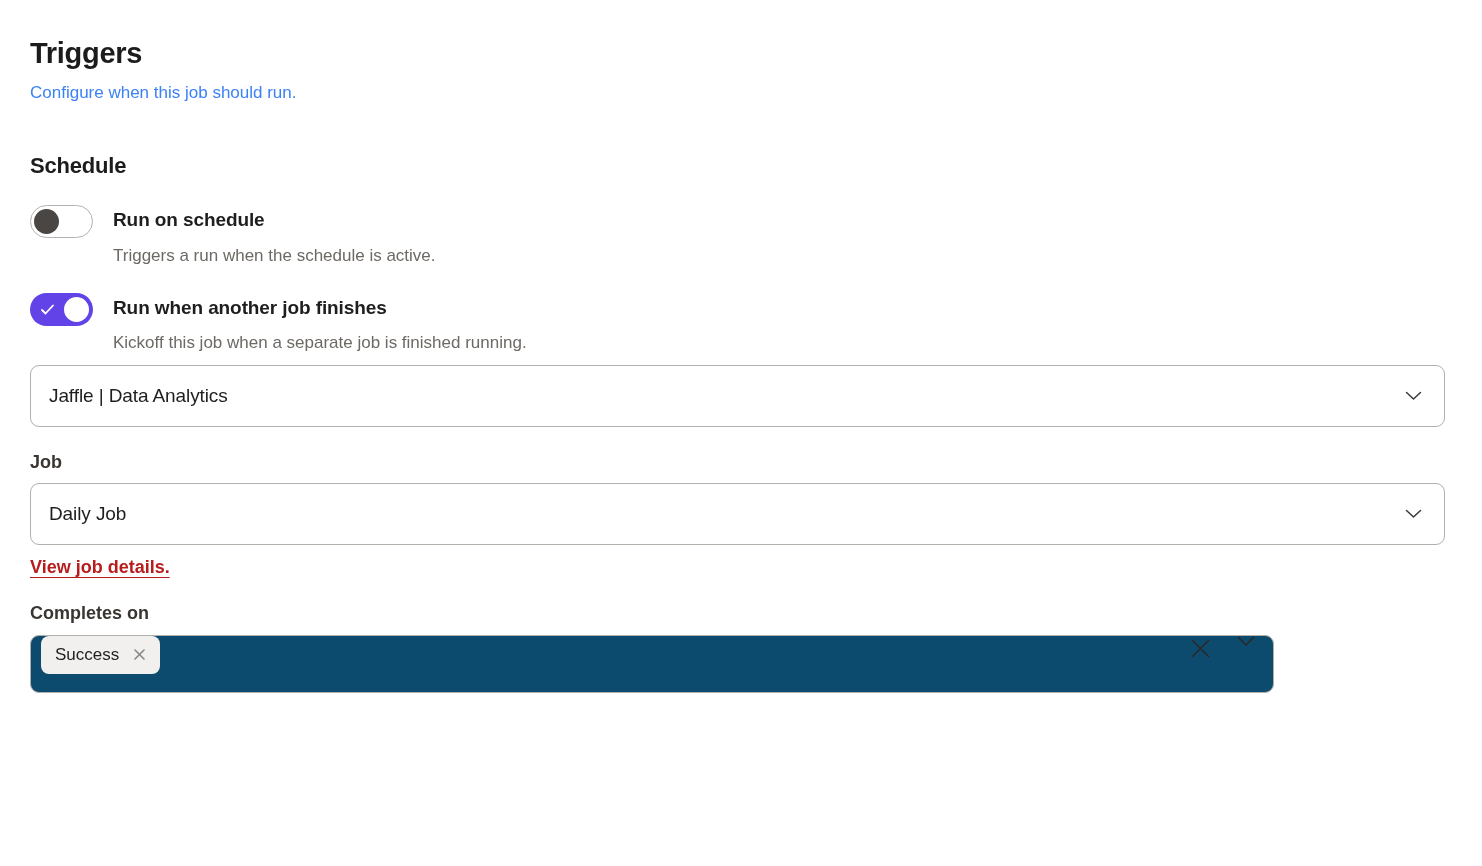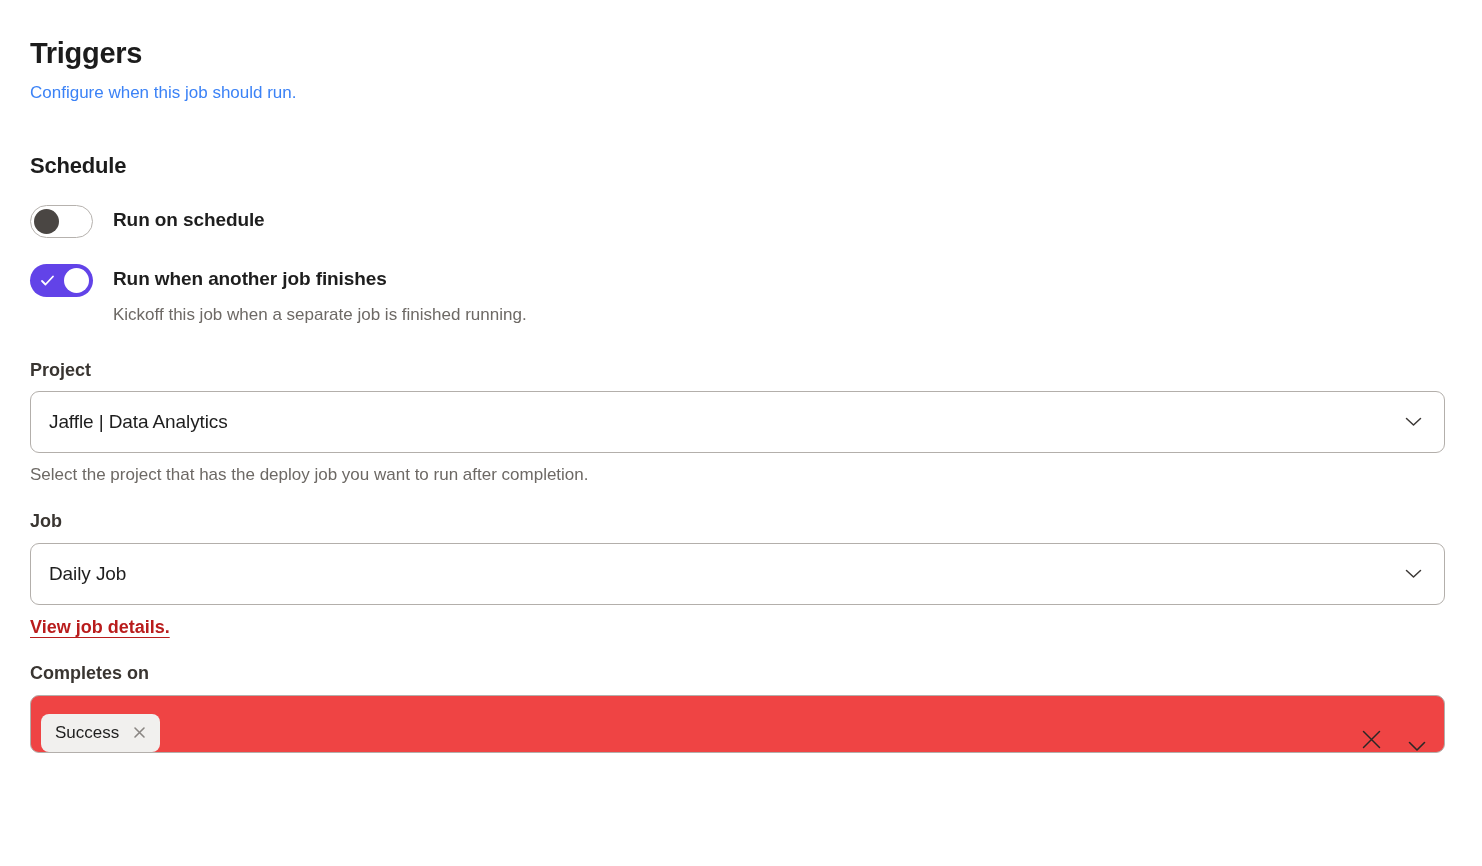--- a/index.html
+++ b/index.html
@@ -135,27 +135,27 @@
     font-weight: 700;
     color: #b91c1c;
     text-decoration: underline;
     text-underline-offset: 4px;
     cursor: pointer;
   }
 
   
   .multiselect {
     margin-top: 10px;
-    width: 1415px;
+    width: 1244px;
     height: 58px;
     border: 1px solid #b3afab;
     border-radius: 9px;
-    background: #ef4444;
-    display: flex;
-    align-items: flex-end;
+    background: #0c4a6e;
+    display: flex;
+    align-items: flex-start;
     padding: 0 18px 0 10px;
   }
   .tag {
     display: inline-flex;
     align-items: center;
     gap: 14px;
     background: #f1f0ee;
     border-radius: 8px;
     height: 38px;
     padding: 0 14px 0 14px;
@@ -189,20 +189,21 @@
   
   <h2 class="section-heading schedule">Schedule</h2>
 
   <div class="toggle-row">
     <div class="toggle off">
 
       <span class="knob"></span>
     </div>
     <div class="toggle-texts">
       <div class="toggle-label">Run on schedule</div>
+      <div class="toggle-desc">Triggers a run when the schedule is active.</div>
     </div>
   </div>
 
   
 
   <div class="toggle-row">
     <div class="toggle on" style="background: rgb(98, 67, 232);">
       <span class="check-icon">
         <svg width="17" height="17" viewBox="0 0 17 17">
             <path d="M3 9 l3.5 3.5 L14 4.5" stroke="#ffffff" stroke-width="1.8" fill="none" stroke-linecap="round" stroke-linejoin="round"></path>
@@ -210,30 +211,28 @@
       </span>
       <span class="knob"></span>
     </div>
     <div class="toggle-texts">
       <div class="toggle-label">Run when another job finishes</div>
       <div class="toggle-desc">Kickoff this job when a separate job is finished running.</div>
     </div>
   </div>
 
   
-  <div class="field-label project">Project</div>
   <div class="select-box">
     <span class="select-value">Jaffle | Data Analytics</span>
     <span class="select-chevron">
       <svg width="17" height="10" viewBox="0 0 17 10">
           <path d="M1.5 1.5 L8.5 8 L15.5 1.5" stroke="#3c3836" stroke-width="1.5" fill="none" stroke-linecap="round" stroke-linejoin="round"></path>
         </svg>
     </span>
   </div>
-  <div class="field-helper">Select the project that has the deploy job you want to run after completion.</div>
 
   
   <div class="field-label job">Job</div>
   <div class="select-box">
     <span class="select-value">Daily Job</span>
     <span class="select-chevron">
       <svg width="17" height="10" viewBox="0 0 17 10">
           <path d="M1.5 1.5 L8.5 8 L15.5 1.5" stroke="#3c3836" stroke-width="1.5" fill="none" stroke-linecap="round" stroke-linejoin="round"></path>
         </svg>
     </span>

